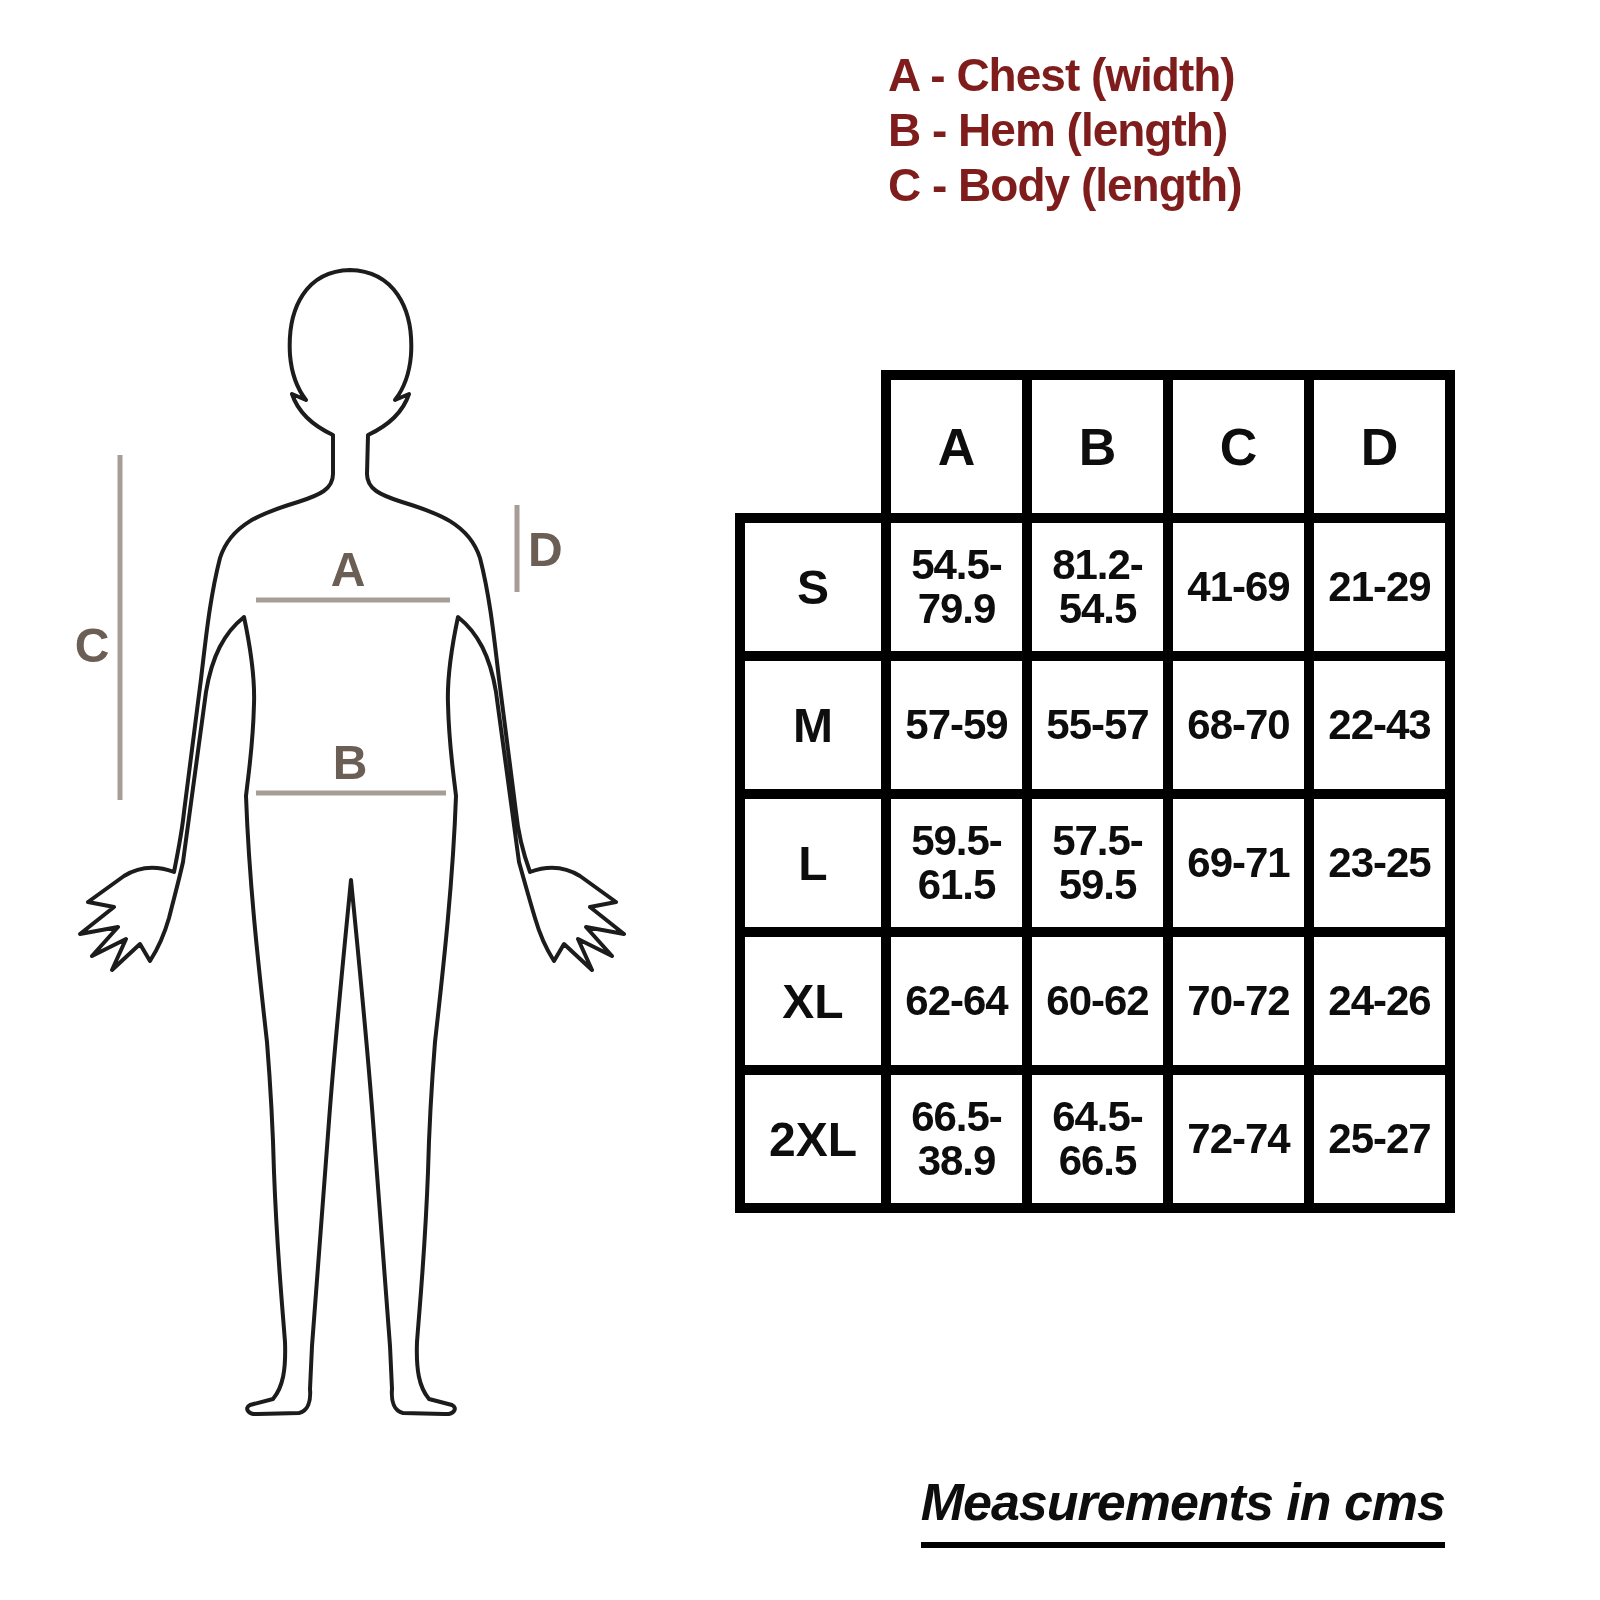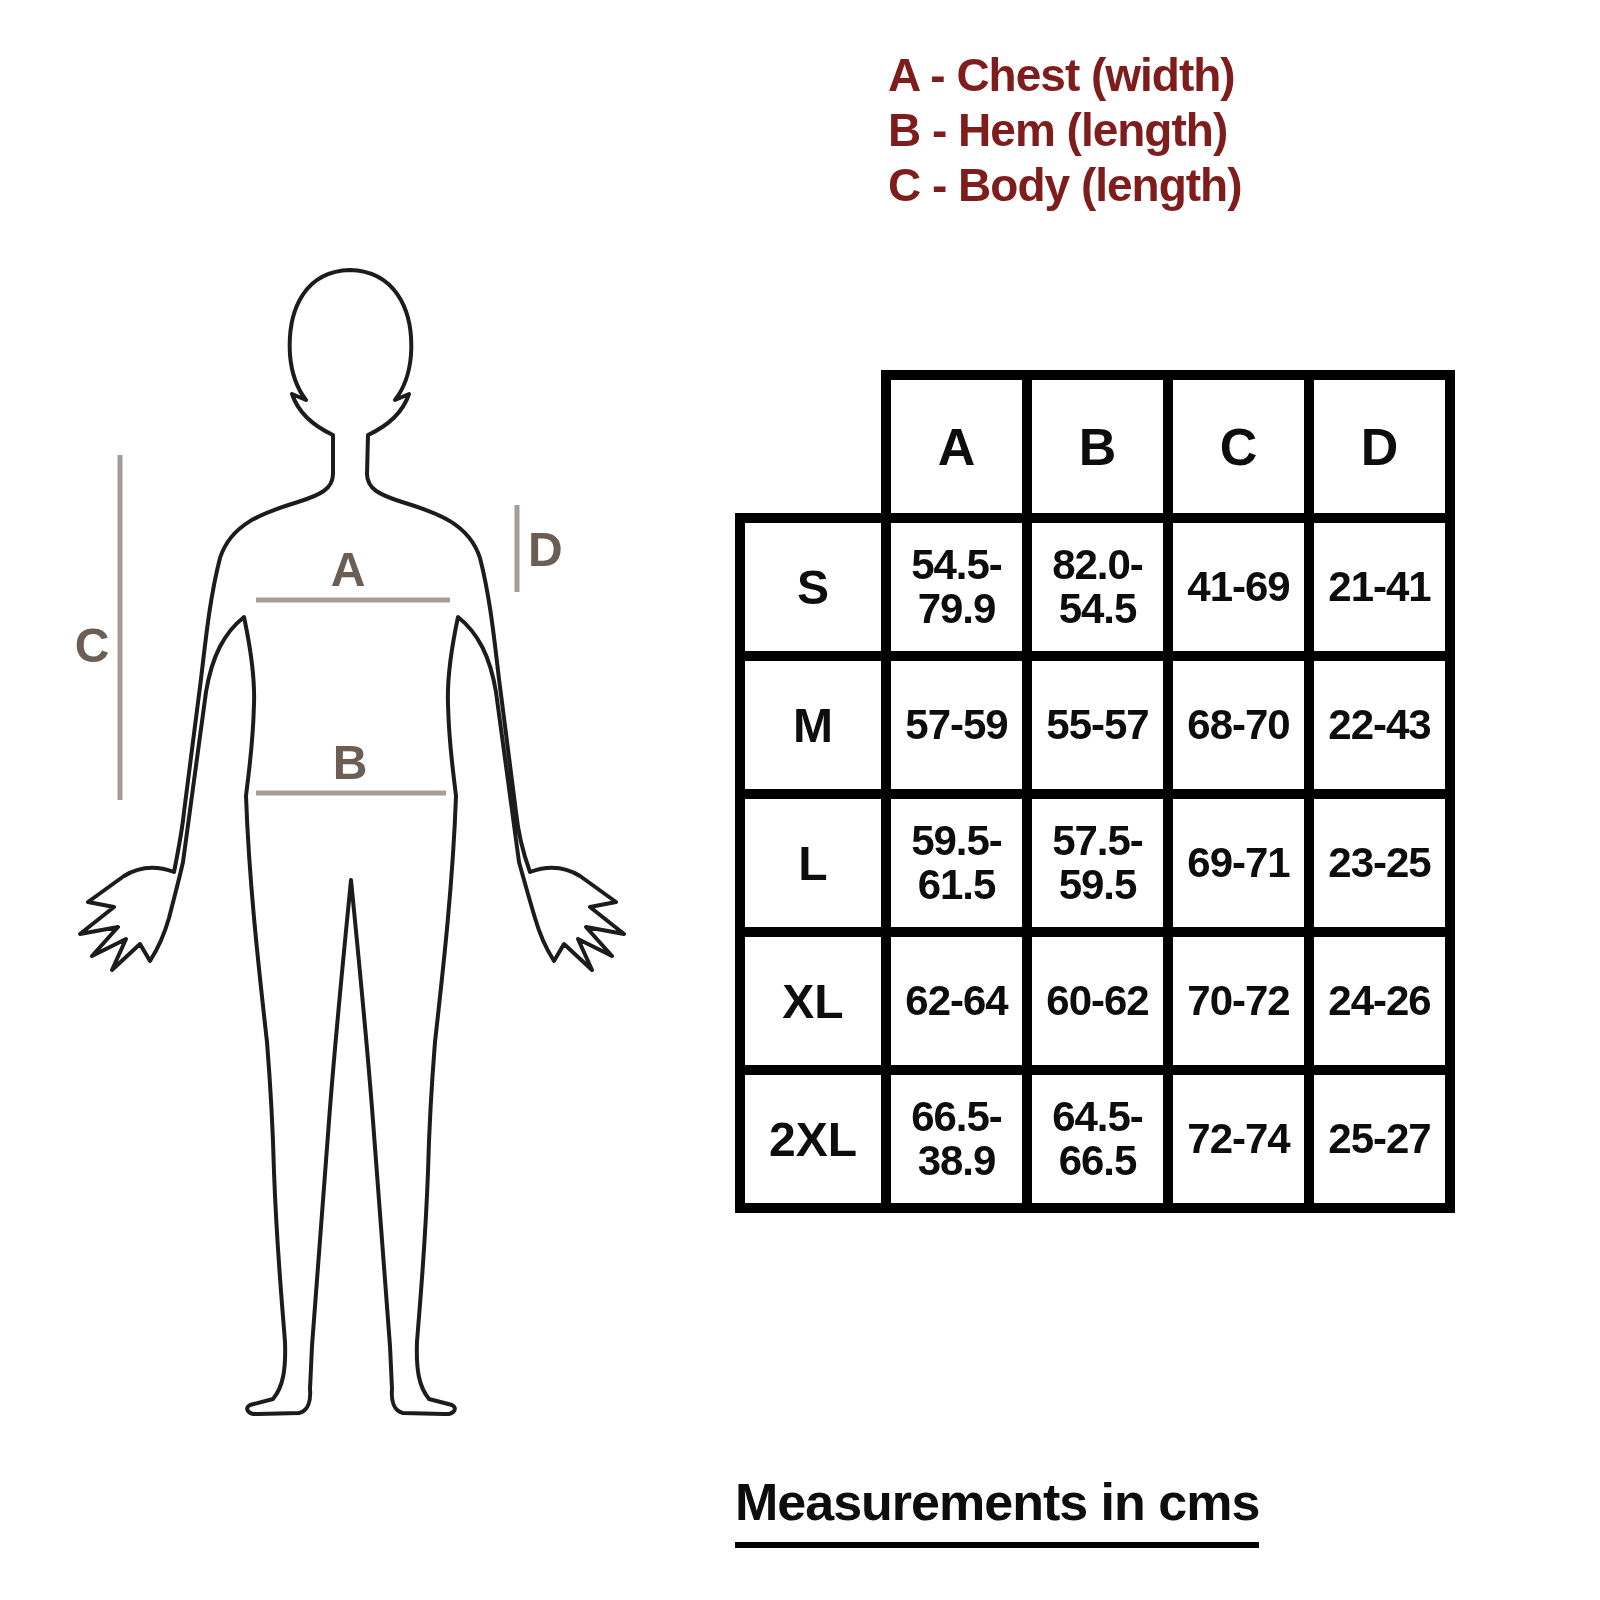--- a/index.html
+++ b/index.html
@@ -47,21 +47,22 @@
   table.size-table th.col-header { font-size: 52px; }
   table.size-table th.row-header { font-size: 48px; }
   table.size-table td.value-cell { font-size: 42px; line-height: 1.04; letter-spacing: -1px; }
 
   
   .footer {
     position: absolute;
     left: 735px;
     top: 1472px;
     width: 710px;
-    text-align: left;
+    text-align: right;
+    font-style: italic;
   }
   .footer .note {
     display: inline-block;
     font-weight: bold;
     font-size: 52px;
     letter-spacing: -1px;
     color: #0d0d0d;
     border-bottom: 6px solid #000;
     padding-bottom: 10px;
   }
@@ -162,23 +163,23 @@
       <tr class="header-row">
         <td class="corner"></td>
         <th class="col-header">A</th>
         <th class="col-header">B</th>
         <th class="col-header">C</th>
         <th class="col-header">D</th>
       </tr>
       <tr class="data-row">
         <th class="row-header">S</th>
         <td class="value-cell">54.5-79.9</td>
-        <td class="value-cell">82.0-54.5</td>
+        <td class="value-cell">81.2-54.5</td>
         <td class="value-cell">41-69</td>
-        <td class="value-cell">21-41</td>
+        <td class="value-cell">21-29</td>
       </tr>
       <tr class="data-row">
         <th class="row-header">M</th>
         <td class="value-cell">57-59</td>
         <td class="value-cell">55-57</td>
         <td class="value-cell">68-70</td>
         <td class="value-cell">22-43</td>
       </tr>
       <tr class="data-row">
         <th class="row-header">L</th>

